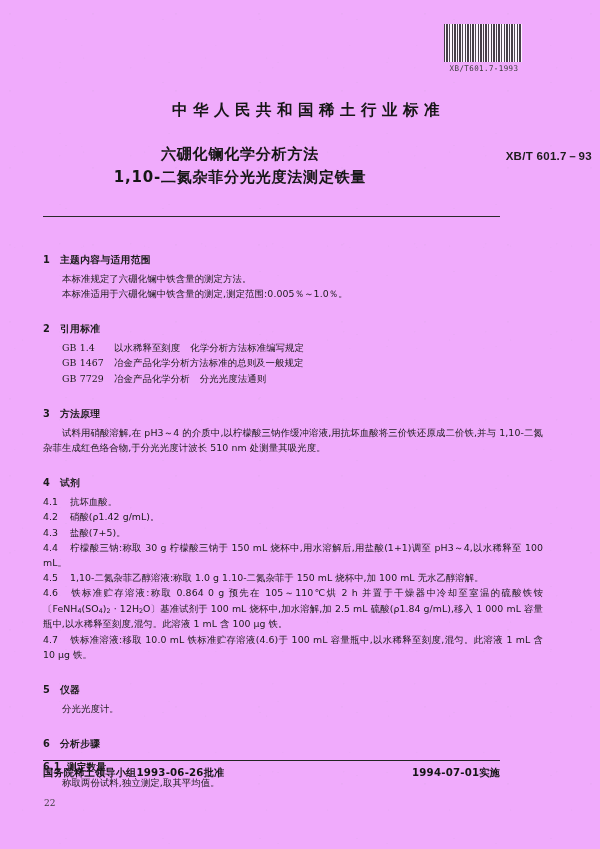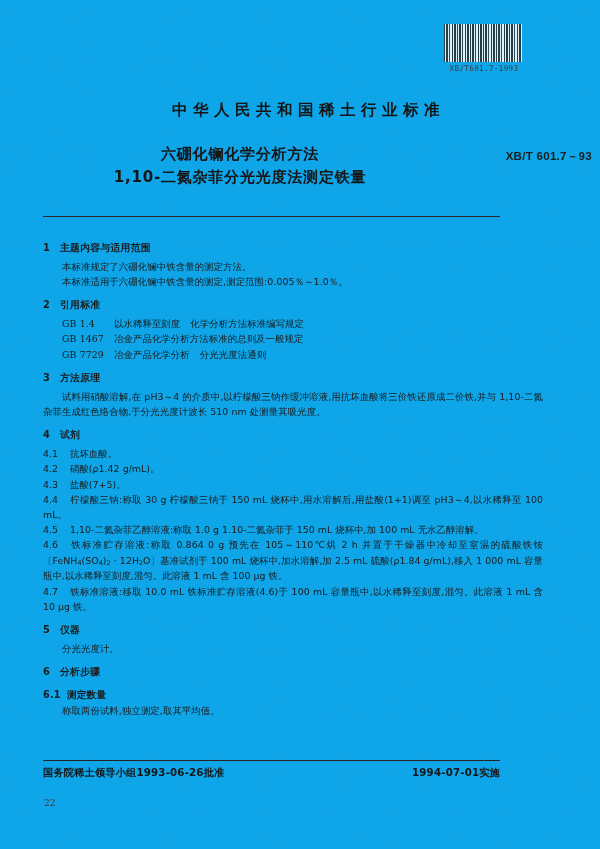--- a/index.html
+++ b/index.html
@@ -11,21 +11,21 @@
     height: 849px;
     background: #ffffff;
     font-family: "DejaVu Sans", "Liberation Sans", sans-serif;
     color: #1a1a1a;
     position: relative;
     overflow: hidden;
   }
   .page {
     position: absolute;
     inset: 0;
-    background: #0ea5e9;
+    background: #f0abfc;
   }
   
   .scan-noise {
     position: absolute;
     inset: 0;
     pointer-events: none;
     opacity: .5;
     background-image:
       radial-gradient(circle at 12% 18%, rgba(160,160,170,.16) 0.6px, transparent 1px),
       radial-gradient(circle at 37% 62%, rgba(160,160,170,.13) 0.6px, transparent 1px),
@@ -128,21 +128,21 @@
     left: 43px;
     top: 232px;
     width: 500px;
     font-size: 9.4px;
     line-height: 1.62;
     color: #1b1b1b;
   }
   .sec-head {
     font-weight: bold;
     font-size: 9.8px;
-    margin-top: 8px;
+    margin-top: 20px;
     margin-bottom: 3px;
     letter-spacing: .3px;
   }
   .sec-head .num {
     display: inline-block;
     width: 17px;
   }
   .sub-head {
     font-weight: bold;
     font-size: 9.6px;

